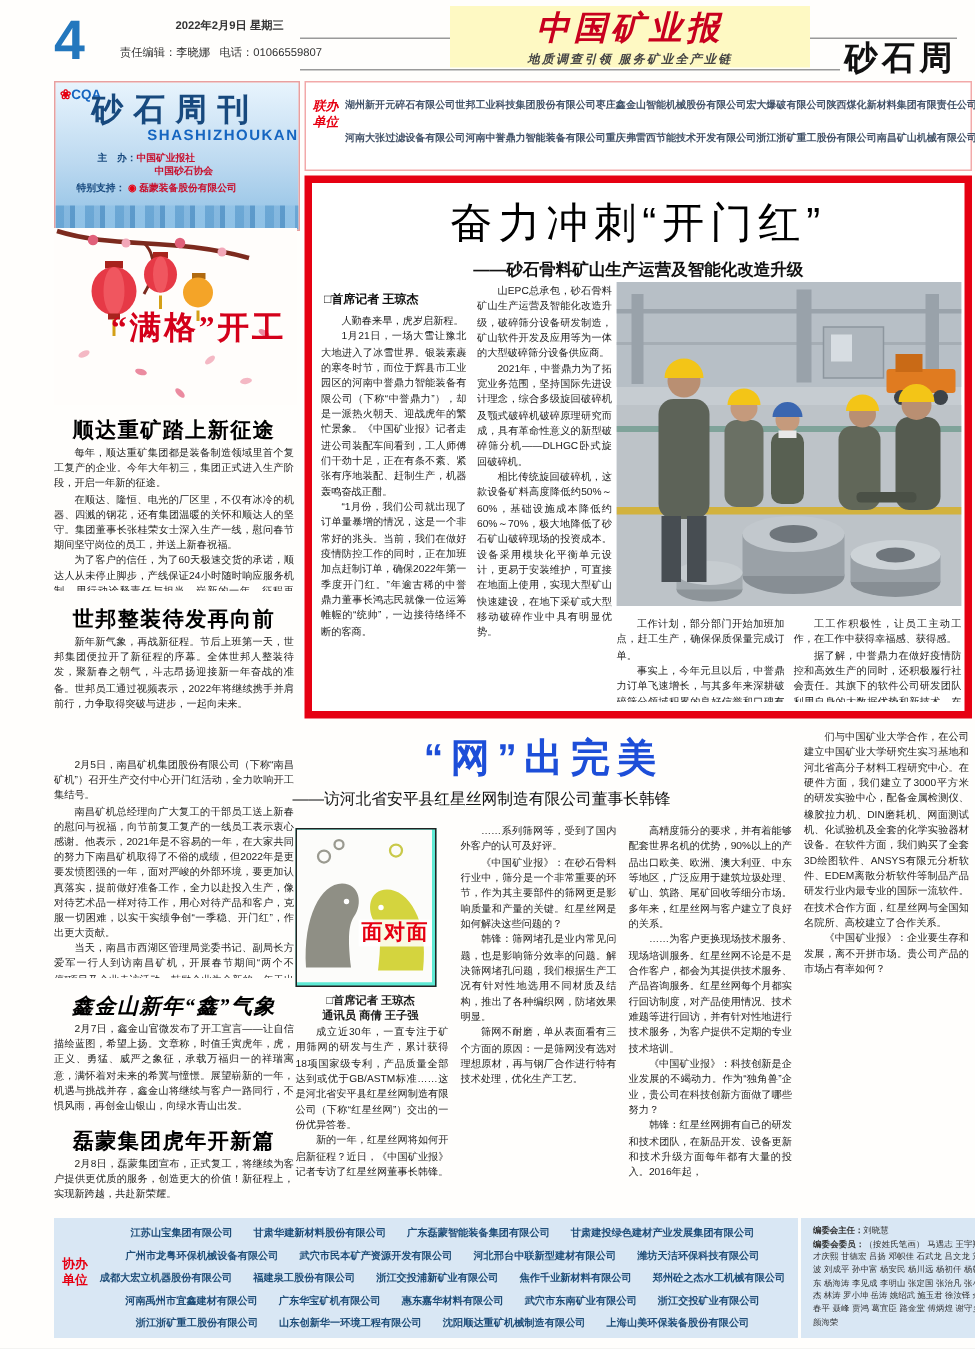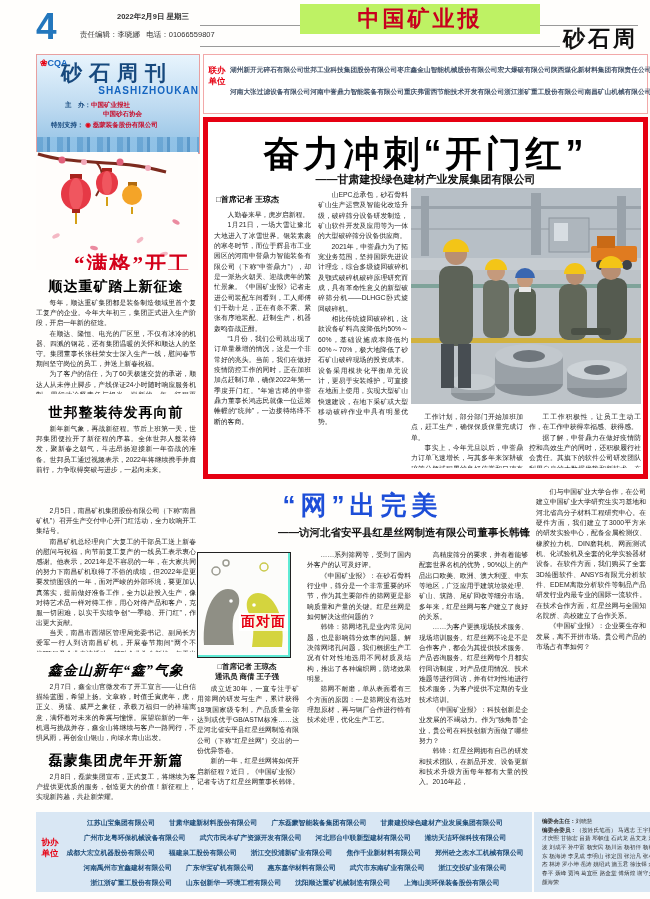--- a/index.html
+++ b/index.html
@@ -25,63 +25,64 @@
   .skyline{position:absolute;left:0;bottom:0;width:100%;height:16px;opacity:.8;
      background:repeating-linear-gradient(90deg,#5f9fd0 0 6px,#7fb4dd 6px 10px,#4d8fc4 10px 13px,#8ec1e6 13px 20px);}
   
   .cobox{position:absolute;border:1px solid #f2a9a9;background:#fff;}
   .vlabel{font-size:8.5px;font-weight:bold;color:#e60012;line-height:1.25;width:18px;
           word-break:break-all;text-align:center;}
   .corow{display:flex;justify-content:space-between;font-size:6.7px;font-weight:bold;color:#44546a;
          white-space:nowrap;}
   
   .mainbox{position:absolute;left:203px;top:117px;width:435px;height:352px;border:5px solid #e60012;background:#fff;}
-  .main-h1{position:absolute;left:0;top:8px;width:100%;text-align:center;font-size:36px;font-weight:700;
+  .main-h1{position:absolute;left:0;top:8px;width:100%;text-align:center;font-size:28px;font-weight:400;
            letter-spacing:4px;color:#000;white-space:nowrap;}
   .main-h2{position:absolute;left:0;top:50px;width:100%;text-align:center;font-size:11px;font-weight:bold;color:#111;}
   .byline{font-size:8px;font-weight:bold;color:#111;}
   .col{position:absolute;font-size:6.8px;line-height:1.52;text-align:justify;overflow:hidden;color:#1d1d1d;}
   .col .para{text-indent:2em;}
   
   .h1b{position:absolute;font-size:26px;font-weight:900;letter-spacing:5px;color:#1d4ed8;text-align:center;white-space:nowrap;}
-  .h2b{position:absolute;font-size:10.5px;font-weight:bold;color:#111;text-align:right;}
+  .h2b{position:absolute;font-size:10.5px;font-weight:normal;color:#111;text-align:left;}
   .illus{position:absolute;left:197px;top:552px;width:92px;height:104px;border:1px solid #222;background:#5eead4;overflow:hidden;}
   .illus-label{position:absolute;right:2px;bottom:26px;font-size:14px;font-weight:900;color:#e60012;
                background:rgba(255,255,255,.85);padding:0 2px;letter-spacing:1px;}
   
   .sb-h{position:absolute;left:36px;width:160px;text-align:center;font-size:14px;font-weight:900;
         color:#000;font-family:"Liberation Serif",serif;letter-spacing:1px;white-space:nowrap;}
   .sb-b{position:absolute;left:36px;width:160px;font-size:6.8px;line-height:1.5;text-align:justify;
         overflow:hidden;color:#1d1d1d;}
   .sb-b .para{text-indent:2em;}
   .banner-art{position:absolute;left:36px;top:152px;width:162px;height:118px;overflow:hidden;background:#fffdfb;}
   .banner-text{position:absolute;left:38px;top:52px;font-size:21px;font-weight:900;color:#d4001a;
-               letter-spacing:2px;font-family:"Liberation Serif",serif;white-space:nowrap;margin-top:46px;}
+               letter-spacing:2px;font-family:"Liberation Serif",serif;white-space:nowrap;}
   
   .partners{position:absolute;left:36px;top:812px;width:612px;height:80px;background:#d9e7f4;padding-left:10px;}
   .prow{display:flex;justify-content:center;gap:14px;font-size:6.8px;font-weight:bold;color:#1f4e79;
         white-space:nowrap;line-height:15px;}
   .committee{position:absolute;right:4px;top:5px;width:112px;font-size:5.6px;line-height:1.55;color:#333;
              text-align:justify;}
   .committee .t{font-weight:bold;}
 </style>
 </head>
 <body>
 
 <div class="page">
 
   <div class="abs pageno" style="left:36px;top:8px;">4</div>
   <div class="abs hdr-small" style="left:80px;top:12px;font-weight:bold;margin-left:37px;">2022年2月9日 星期三</div>
   <div class="abs hdr-small" style="left:80px;top:30px;">
     <span>责任编辑：李晓娜</span>&nbsp;&nbsp;
     <span>电话：01066559807</span>
   </div>
   <div class="rule" style="left:200px;top:25px;width:438px;"></div>
-  <div class="abs" style="left:300px;top:4px;width:240px;text-align:center;background:#bef264;">
+  <div class="abs" style="left:300px;top:4px;width:240px;text-align:center;background:#fef9c3;font-style:italic;">
     <div class="paper-title">中国矿业报</div>
+    <div class="slogan">地质调查引领 服务矿业全产业链</div>
   </div>
   <div class="rule" style="left:200px;top:46px;width:360px;"></div>
   <div class="abs section-title" style="left:563px;top:24px;">砂石周刊</div>
 
   <div class="mast">
     <div class="abs" style="left:3px;top:3px;font-size:9px;font-weight:bold;color:#1565c0;">
       <span style="color:#e60012;">❀</span><span>CQA</span>
     </div>
     <div class="abs mast-title" style="left:24px;top:4px;">砂石周刊</div>
     <div class="abs mast-pinyin" style="left:0;top:30px;width:100%;text-align:right;">SHASHIZHOUKAN</div>
@@ -93,40 +94,40 @@
     </div>
     <div class="abs mast-line" style="left:14px;top:66px;">
       <span>特别支持：</span>
       <span style="color:#e60012;">◉</span>
       <span class="red">磊蒙装备股份有限公司</span>
     </div>
     <div class="skyline"></div>
   </div>
 
   <div class="cobox" style="left:203px;top:54px;width:443px;height:58px;">
-    <div class="abs vlabel" style="left:4px;top:10px;">联办单位</div>
+    <div class="abs vlabel" style="left:4px;top:10px;font-style:italic;">联办单位</div>
     <div class="abs corow" style="left:26px;top:11px;width:410px;">
         <span>湖州新开元碎石有限公司</span>
         <span>世邦工业科技集团股份有限公司</span>
         <span>枣庄鑫金山智能机械股份有限公司</span>
         <span>宏大爆破有限公司</span>
         <span>陕西煤化新材料集团有限责任公司</span>
       </div>
     <div class="abs corow" style="left:26px;top:33px;width:410px;">
         <span>河南大张过滤设备有限公司</span>
         <span>河南中誉鼎力智能装备有限公司</span>
         <span>重庆弗雷西节能技术开发有限公司</span>
         <span>浙江浙矿重工股份有限公司</span>
         <span>南昌矿山机械有限公司</span>
       </div>
   </div>
 
   <div class="mainbox">
     <div class="main-h1">奋力冲刺“开门红”</div>
-    <div class="main-h2">——甘肃建投绿色建材产业发展集团有限公司</div>
+    <div class="main-h2">——砂石骨料矿山生产运营及智能化改造升级</div>
     <div class="abs byline" style="left:8px;top:72px;">□首席记者 王琼杰</div>
     <div class="col" style="left:6px;top:88px;width:97px;height:258px;">
         <div class="para">人勤春来早，虎岁启新程。</div>
         <div class="para">1月21日，一场大雪让豫北大地进入了冰雪世界。银装素裹的寒冬时节，而位于辉县市工业园区的河南中誉鼎力智能装备有限公司（下称“中誉鼎力”），却是一派热火朝天、迎战虎年的繁忙景象。《中国矿业报》记者走进公司装配车间看到，工人师傅们干劲十足，正在有条不紊、紧张有序地装配、赶制生产，机器轰鸣奋战正酣。</div>
         <div class="para">“1月份，我们公司就出现了订单量暴增的情况，这是一个非常好的兆头。当前，我们在做好疫情防控工作的同时，正在加班加点赶制订单，确保2022年第一季度开门红。”年逾古稀的中誉鼎力董事长鸿志民就像一位运筹帷幄的“统帅”，一边接待络绎不断的客商。</div>
       </div>
     <div class="col" style="left:110px;top:68px;width:90px;height:278px;">
         <div class="para">山EPC总承包，砂石骨料矿山生产运营及智能化改造升级，破碎筛分设备研发制造，矿山软件开发及应用等为一体的大型破碎筛分设备供应商。</div>
         <div class="para">2021年，中誉鼎力为了拓宽业务范围，坚持国际先进设计理念，综合多级旋回破碎机及颚式破碎机破碎原理研究而成，具有革命性意义的新型破碎筛分机——DLHGC卧式旋回破碎机。</div>
         <div class="para">相比传统旋回破碎机，这款设备矿料高度降低约50%～60%，基础设施成本降低约60%～70%，极大地降低了砂石矿山破碎现场的投资成本。设备采用模块化平衡单元设计，更易于安装维护，可直接在地面上使用，实现大型矿山快速建设，在地下采矿或大型移动破碎作业中具有明显优势。</div>

